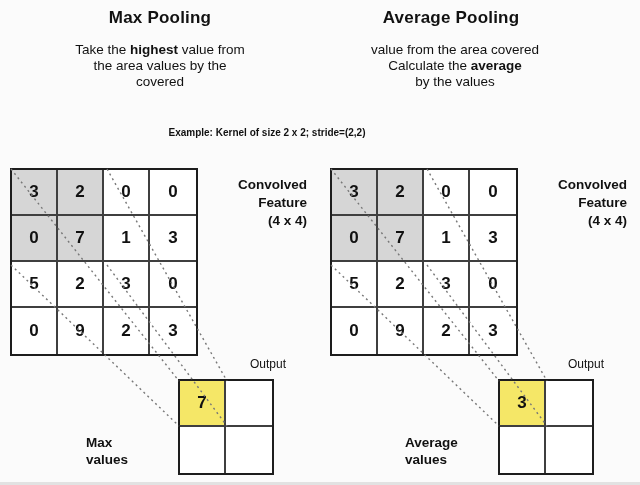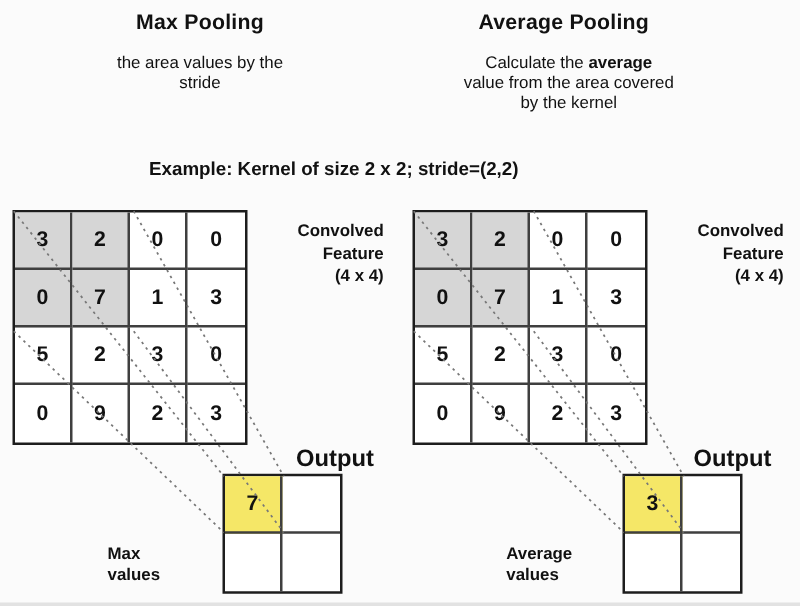--- a/index.html
+++ b/index.html
@@ -7,23 +7,23 @@
     position:relative; width:640px; height:485px;
     background:var(--bg,#fbfbfb);
     font-family:"Liberation Sans", sans-serif;
     color:var(--text,#111);
     overflow:hidden;
   }
   .abs { position:absolute; }
   .panel-title { font-weight:bold; font-size:17px; text-align:center; letter-spacing:0.2px; }
   .desc { font-size:13.5px; text-align:center; line-height:16px; }
   .desc b { font-weight:bold; }
-  .caption { font-weight:bold; font-size:15px; text-align:center; }
+  .caption { font-weight:bold; font-size:10px; text-align:center; }
   .sidelabel { font-weight:bold; font-size:13.5px; text-align:right; line-height:18px; }
-  .outlabel { font-weight:bold; font-size:19px; text-align:center; }
+  .outlabel { font-weight:normal; font-size:12px; text-align:center; }
   .valueslabel { font-weight:bold; font-size:13.5px; line-height:17px; }
 
   .fgrid {
     display:grid;
     grid-template-columns:repeat(4,46px);
     grid-template-rows:repeat(4,46px);
     border:2px solid var(--gborder,#1d1d1d);
     background:#ffffff;
   }
   .fgrid .cell {
@@ -75,22 +75,23 @@
 
     <line class="dash" x1="331" y1="169" x2="499" y2="381"></line>
     <line class="dash" x1="427" y1="169" x2="547" y2="381"></line>
     <line class="dash" x1="331" y1="265" x2="499" y2="426"></line>
     <line class="dash" x1="427" y1="265" x2="547" y2="426"></line>
   </svg>
 
   <div class="abs panel-title" style="left:10px; top:8px; width:300px;">Max Pooling</div>
 
   <div class="abs desc" style="left:35px; top:42px; width:250px;">
+    <div><span>Take the </span><b>highest</b><span> value from</span></div>
     <div>the area values by the</div>
-    <div>stride</div>
+    <div>covered</div>
   </div>
 
   <div class="abs caption" style="left:0; top:127px; width:534px;">Example:  Kernel of size 2 x 2;  stride=(2,2)</div>
 
   <div class="abs fgrid" style="left:10px; top:168px;">
     <div class="cell shaded">3</div>
     <div class="cell shaded">2</div>
     <div class="cell">0</div>
     <div class="cell">0</div>
     <div class="cell shaded">0</div>
@@ -123,23 +124,23 @@
   </div>
 
   <div class="abs valueslabel" style="left:86px; top:434px; width:100px;">
     <div>Max</div>
     <div>values</div>
   </div>
 
   <div class="abs panel-title" style="left:301px; top:8px; width:300px;">Average Pooling</div>
 
   <div class="abs desc" style="left:330px; top:42px; width:250px;">
+    <div>value from the area covered</div>
     <div><span>Calculate the </span><b>average</b><span></span></div>
-    <div>value from the area covered</div>
-    <div>by the kernel</div>
+    <div>by the values</div>
   </div>
 
   <div class="abs fgrid" style="left:330px; top:168px;">
     <div class="cell shaded">3</div>
     <div class="cell shaded">2</div>
     <div class="cell">0</div>
     <div class="cell">0</div>
     <div class="cell shaded">0</div>
     <div class="cell shaded">7</div>
     <div class="cell">1</div>

